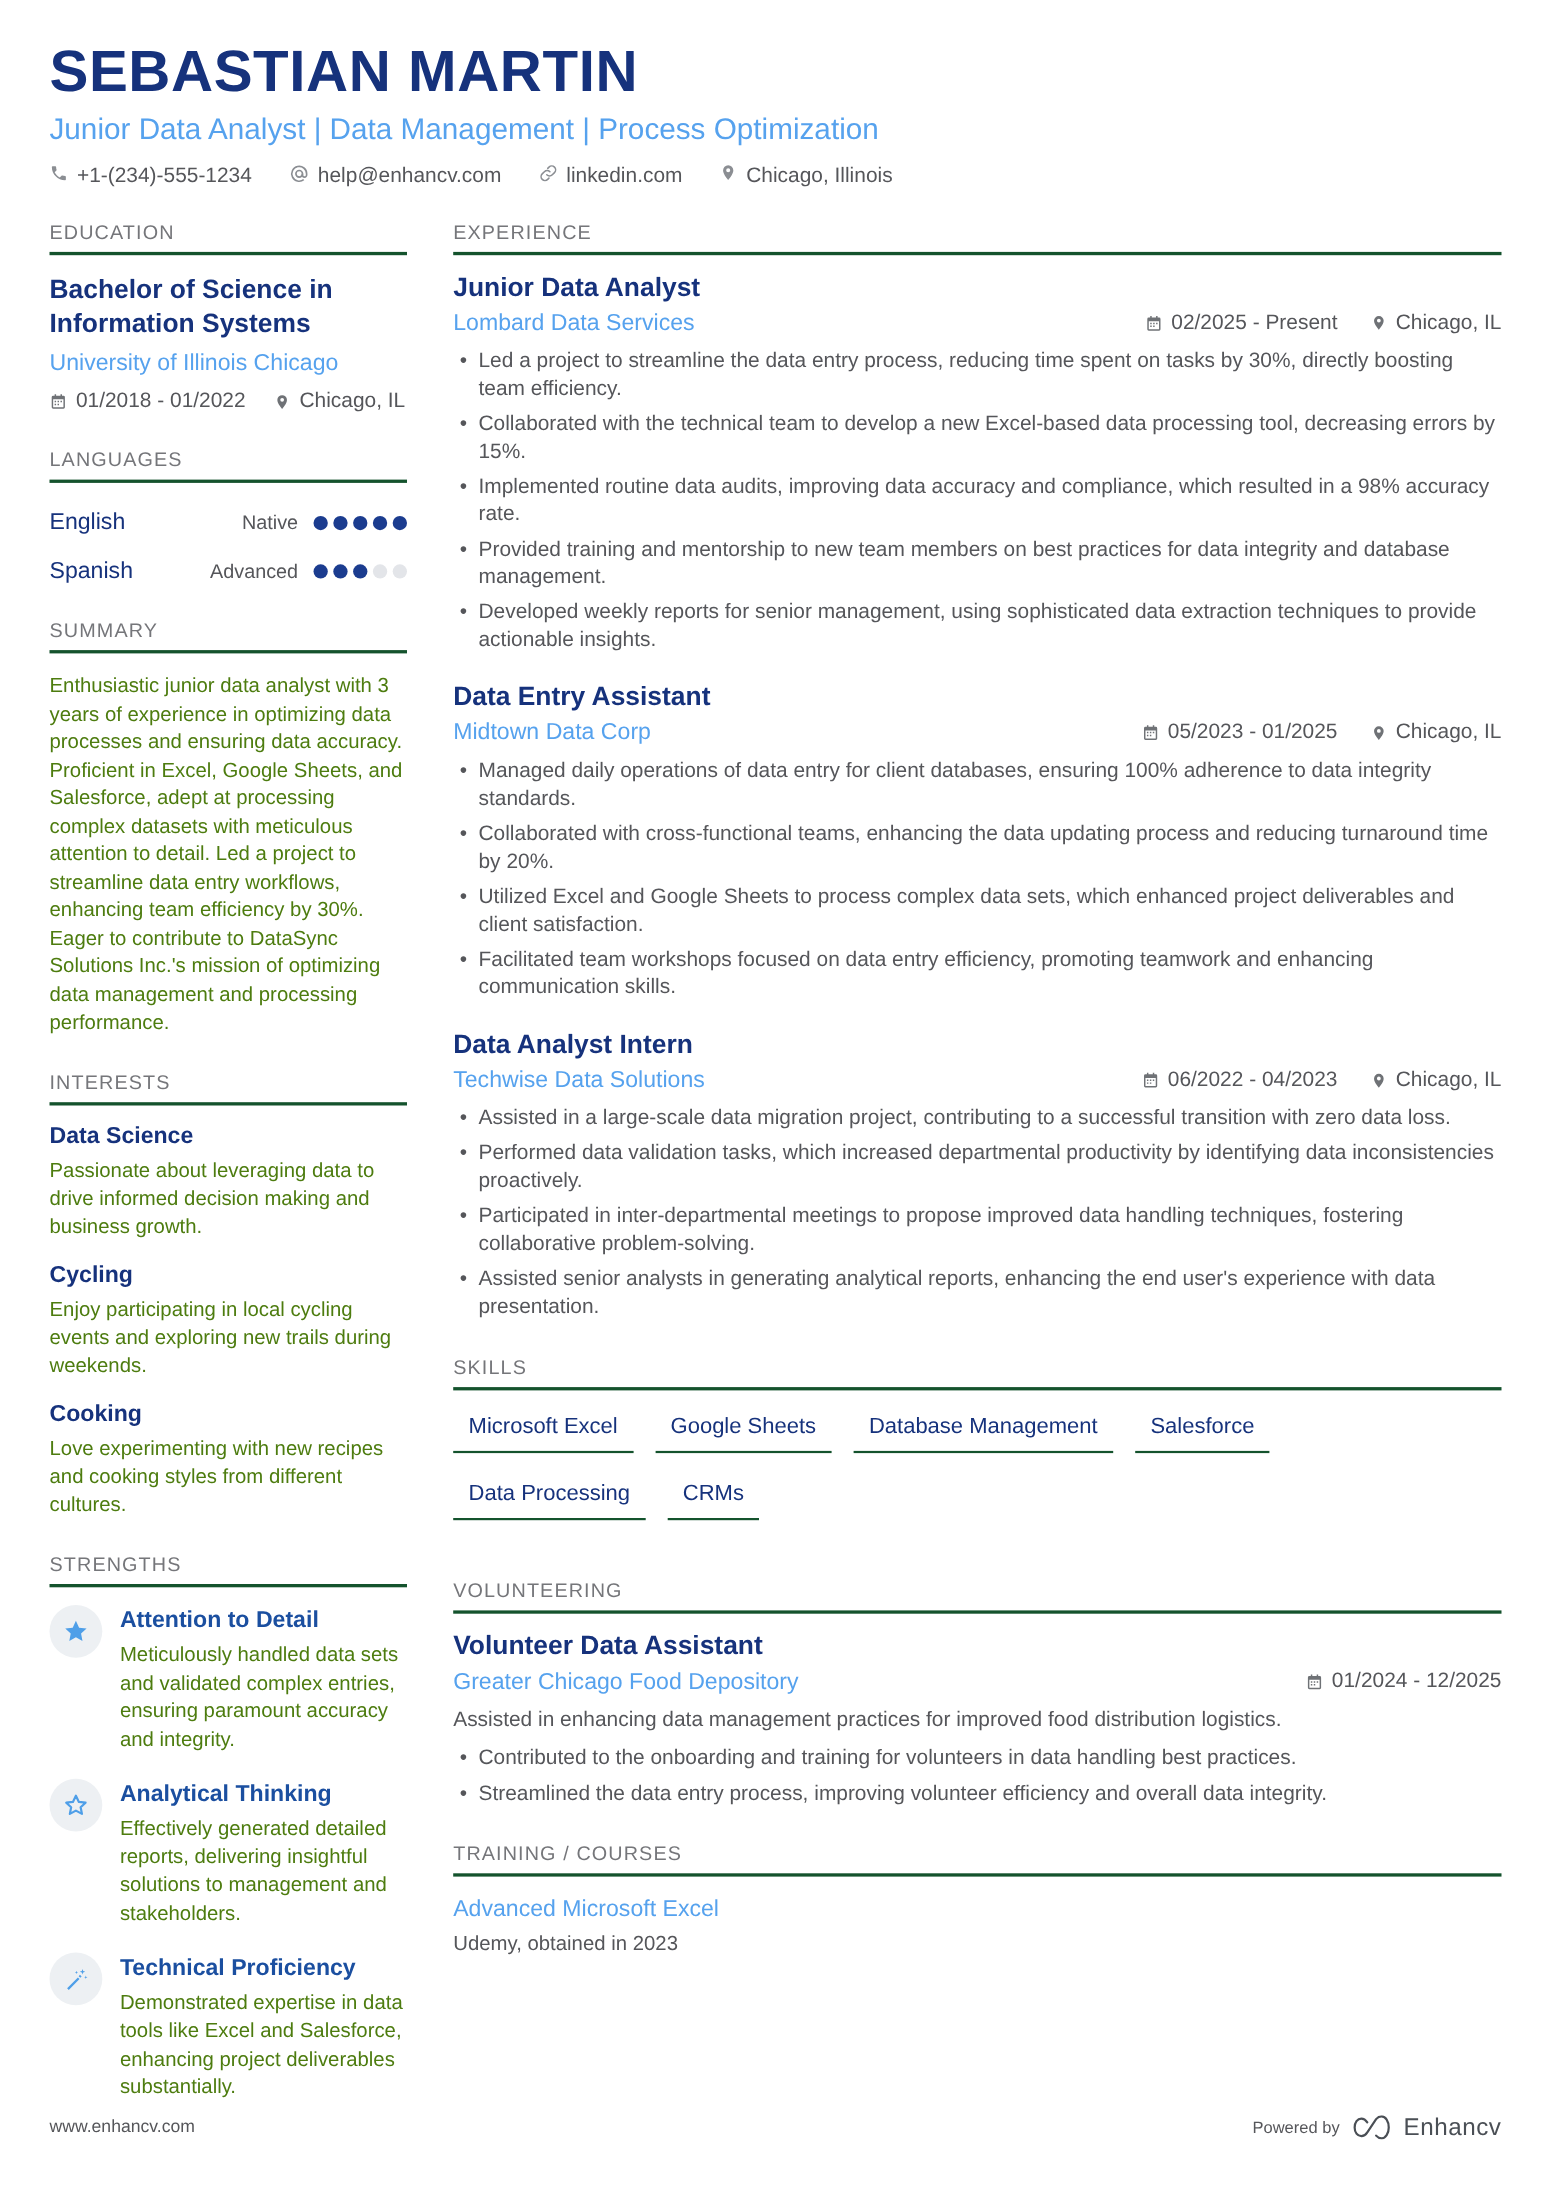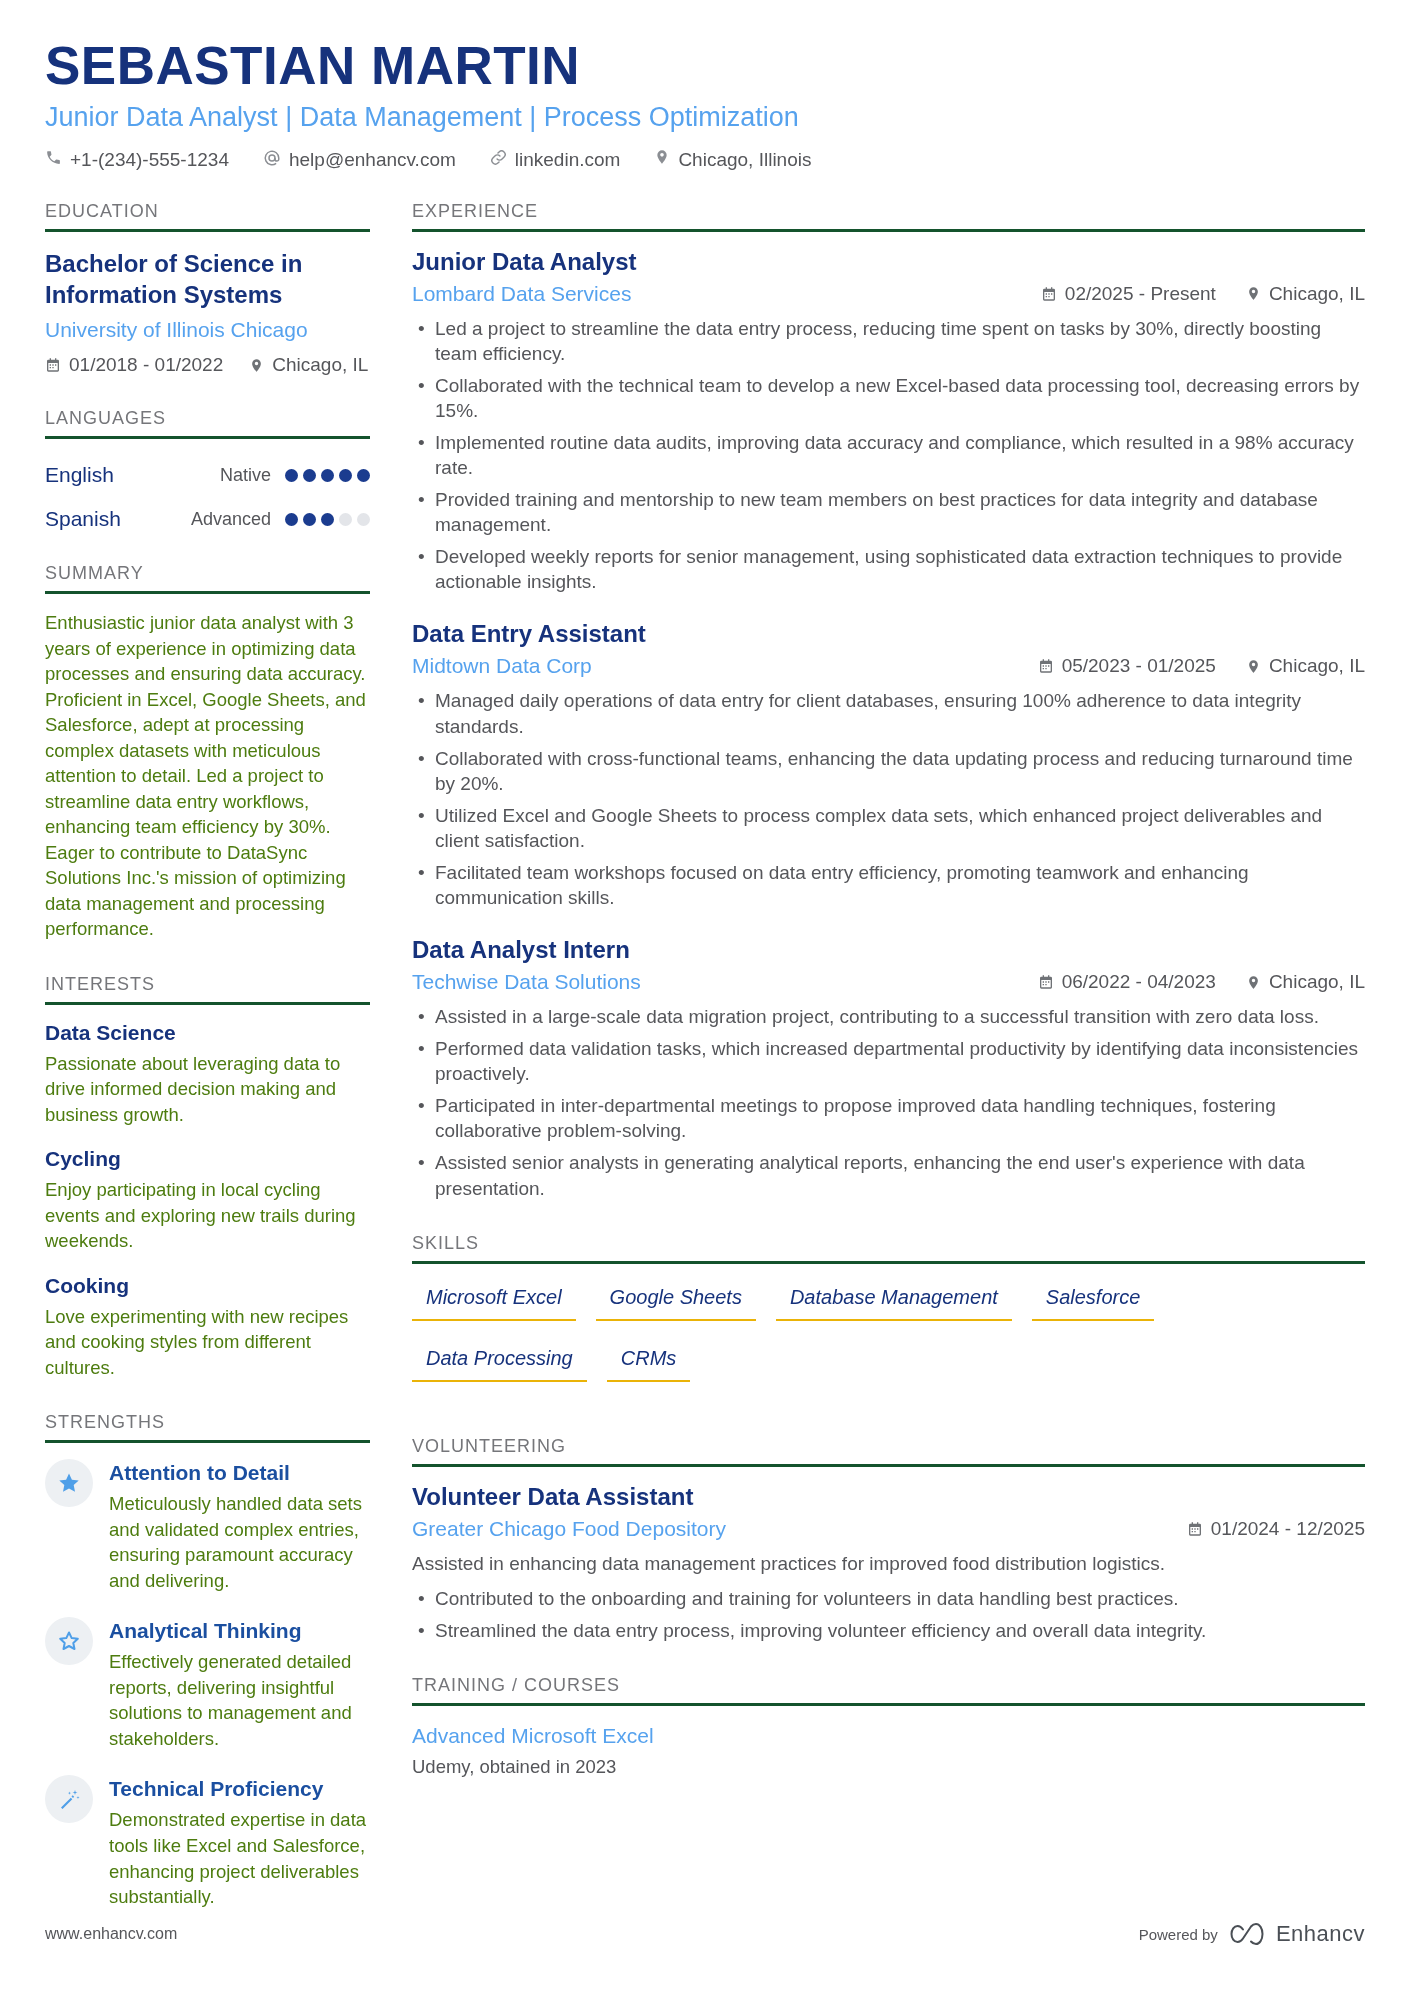--- a/index.html
+++ b/index.html
@@ -131,23 +131,22 @@
     content: "•";
     position: absolute; left: 6px; top: 0;
     color: #55565a;
   }
 
   
   .skills-list { display: flex; flex-wrap: wrap; padding-top: 6px; }
   .skill {
     font-size: 20px; font-weight: 500; color: #16327c;
     padding: 4px 14px 10px;
-    border-bottom: 2px solid #eab308;
+    border-bottom: 2px solid #14532d;
     margin: 0 20px 22px 0;
-    font-style: italic;
   }
 
   
   .vol-intro { margin: 10px 0 0; font-size: 19px; line-height: 1.32; }
 
   
   .training-row { display: flex; padding-top: 2px; }
   .training-item { width: 50%; }
   .training-name { margin: 0; font-size: 21px; font-weight: 500; color: #56a2ee; }
   .training-org { margin: 8px 0 0; font-size: 18.5px; color: #55565a; }
@@ -296,21 +295,21 @@
         <h2 class="section-title">STRENGTHS</h2>
         <div class="section-body">
           <div class="strength">
             <span class="strength-icon">
               <svg width="24" height="24" viewBox="0 0 24 24" fill="currentColor">
                   <path d="M12 2.5l2.9 6.2 6.8.8-5 4.6 1.3 6.7L12 17.5 6 20.8l1.3-6.7-5-4.6 6.8-.8z"></path>
                 </svg>
             </span>
             <div class="strength-body">
               <h3 class="strength-title">Attention to Detail</h3>
-              <p class="body-text">Meticulously handled data sets and validated complex entries, ensuring paramount accuracy and delivering.</p>
+              <p class="body-text">Meticulously handled data sets and validated complex entries, ensuring paramount accuracy and integrity.</p>
             </div>
           </div>
           <div class="strength">
             <span class="strength-icon">
               <svg width="24" height="24" viewBox="0 0 24 24" fill="none" stroke="currentColor" stroke-width="2" stroke-linejoin="round">
                   <path d="M12 3.5l2.7 5.6 6.1.7-4.5 4.2 1.2 6L12 17l-5.5 3 1.2-6-4.5-4.2 6.1-.7z"></path>
                 </svg>
             </span>
             <div class="strength-body">
               <h3 class="strength-title">Analytical Thinking</h3>

